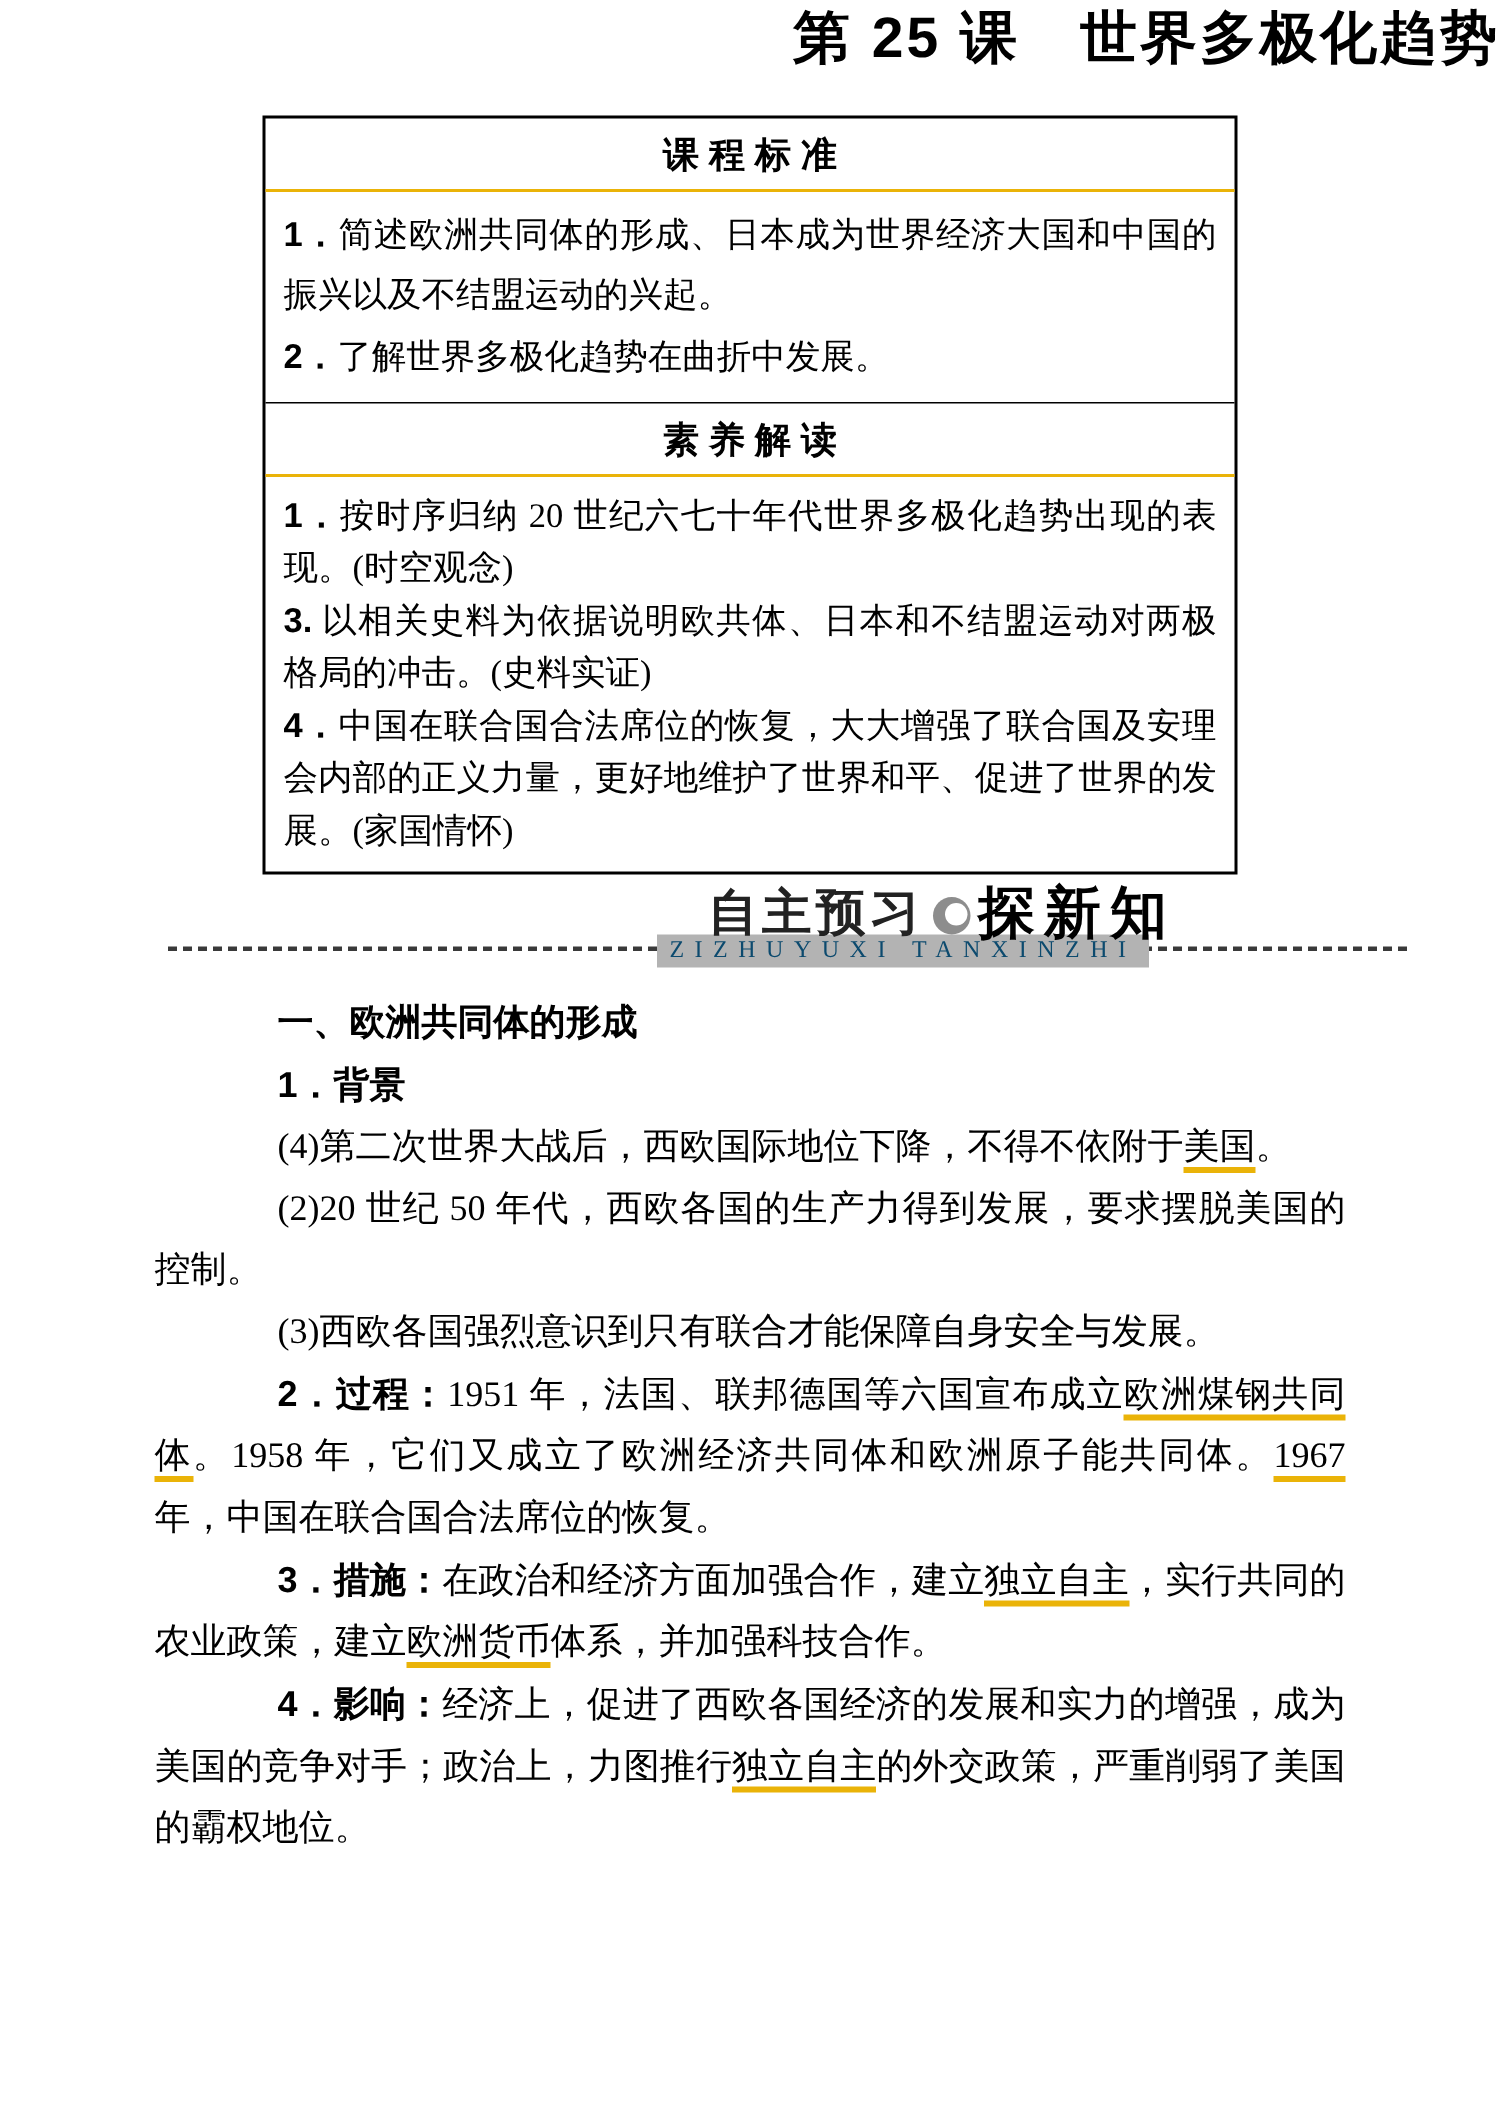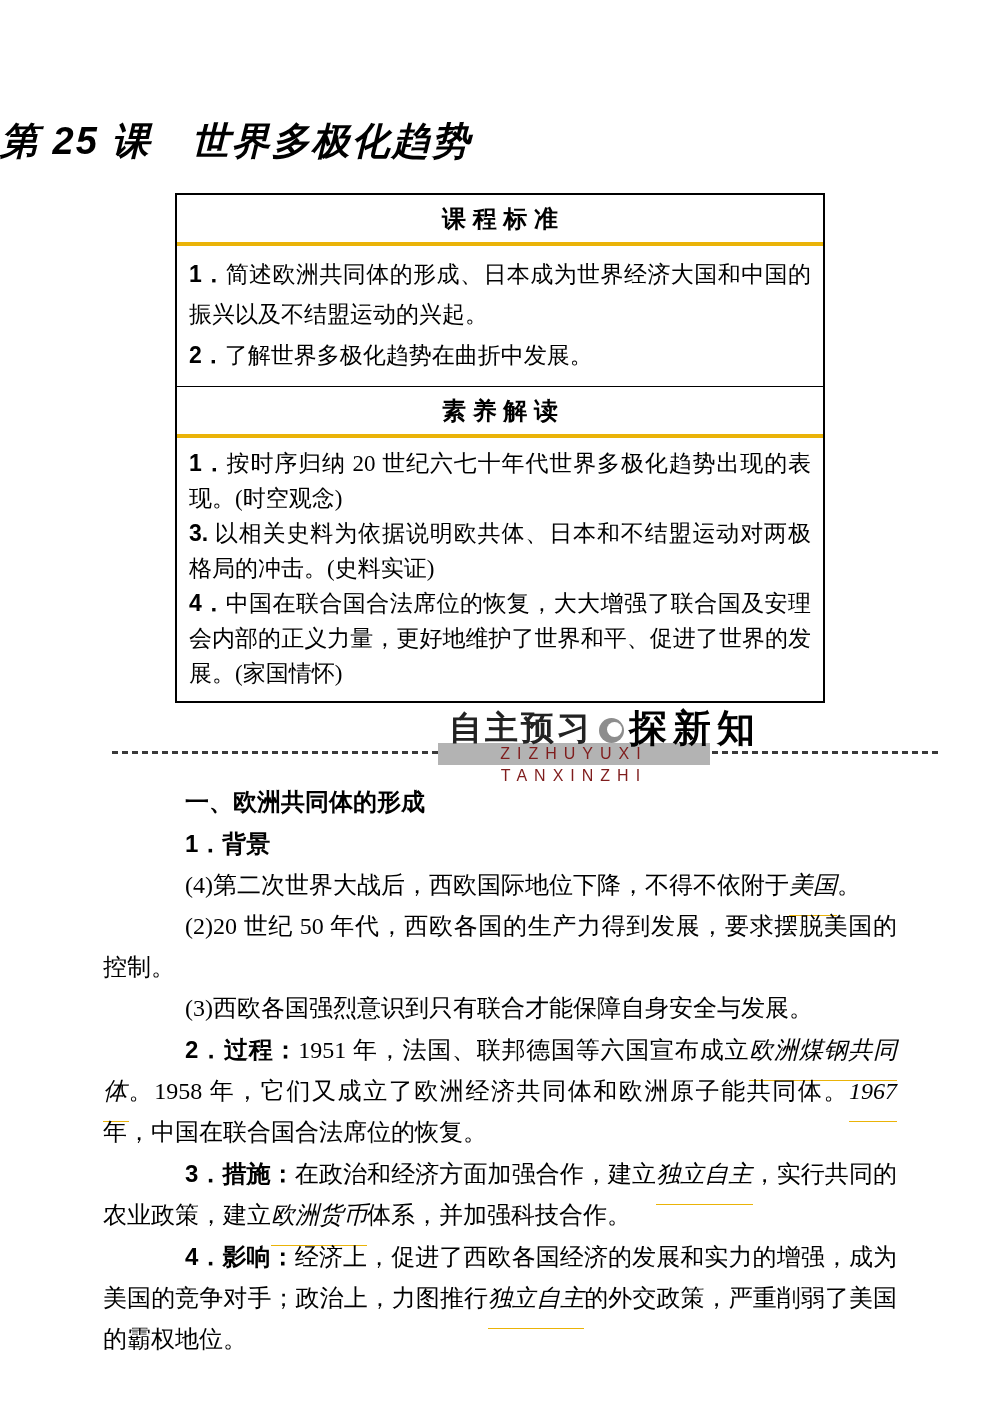--- a/index.html
+++ b/index.html
@@ -7,67 +7,65 @@
     position:relative;
     width:1000px;height:1414px;
     background:#ffffff;
     color:#000;
     font-family:"Liberation Serif","DejaVu Serif",serif;
     overflow:hidden;
   }
   
   .title{
     margin:0;
-    padding-top:116px;
-    text-align:left;
+    text-align:right;
     font-size:38px;
     font-weight:bold;
     font-family:"Liberation Sans","DejaVu Sans",sans-serif;
     letter-spacing:2px;
-    font-style:italic;
   }
   
   .box{
     width:646px;
     margin:26px auto 0 auto;
     border:2px solid #000;
   }
   .box-header{
     text-align:center;
     font-family:"Liberation Sans","DejaVu Sans",sans-serif;
     font-weight:bold;
     font-size:24px;
     padding:8px 0 7px 0;
-    border-bottom:4px solid #eab308;
+    border-bottom:2px solid #eab308;
   }
   .box-body{
     padding:8px 12px 10px 12px;
     font-size:23px;
     border-bottom:1px solid #000;
   }
   .box-body.last{border-bottom:none;}
   .box-body p{margin:0;text-align:justify;}
   .box-body.loose p{line-height:40px;}
   .box-body.tight p{line-height:35px;}
   
   .banner{position:relative;height:64px;margin-top:4px;}
   .banner-dash{
     position:absolute;left:112px;right:58px;top:44px;height:3px;
     background:repeating-linear-gradient(90deg,#3a3a3a 0 6px,transparent 6px 10px);
     z-index:1;
   }
   .banner-bar{
-    position:absolute;left:438px;top:36px;width:272px;height:22px;
-    background:#b3b3b3;color:#7f1d1d;
+    position:absolute;left:438px;top:36px;width:328px;height:22px;
+    background:#b3b3b3;color:#0c4a6e;
     text-align:center;font-size:16px;line-height:22px;letter-spacing:7px;
-    font-family:Liberation Sans, sans-serif;
+    font-family:Liberation Serif, serif;
     z-index:2;
   }
   .banner-main{
-    position:absolute;left:449px;top:0;height:42px;
+    position:absolute;left:472px;top:0;height:42px;
     display:flex;align-items:center;
     z-index:3;
   }
   .banner-left{
     font-size:33px;font-weight:bold;color:#222;
     font-family:"Liberation Sans","DejaVu Sans",sans-serif;
     letter-spacing:3px;
   }
   .banner-circle{
     position:relative;display:inline-block;
@@ -86,21 +84,21 @@
   
   .content{
     width:794px;
     margin:10px auto 0 auto;
     font-size:24px;
     line-height:41px;
   }
   .para{margin:0;text-align:justify;}
   .indent{text-indent:82px;}
   .b{font-weight:bold;font-family:"Liberation Sans","DejaVu Sans",sans-serif;}
-  .u{border-bottom:1px solid #eab308;padding-bottom:17px;font-style:italic;}
+  .u{border-bottom:4px solid #eab308;padding-bottom:0;}
 </style>
 </head>
 <body>
 
 <div class="page">
 
   <h1 class="title">第 25 课　世界多极化趋势</h1>
 
   <div class="box">
     <div class="box-header">课 程 标 准</div>

